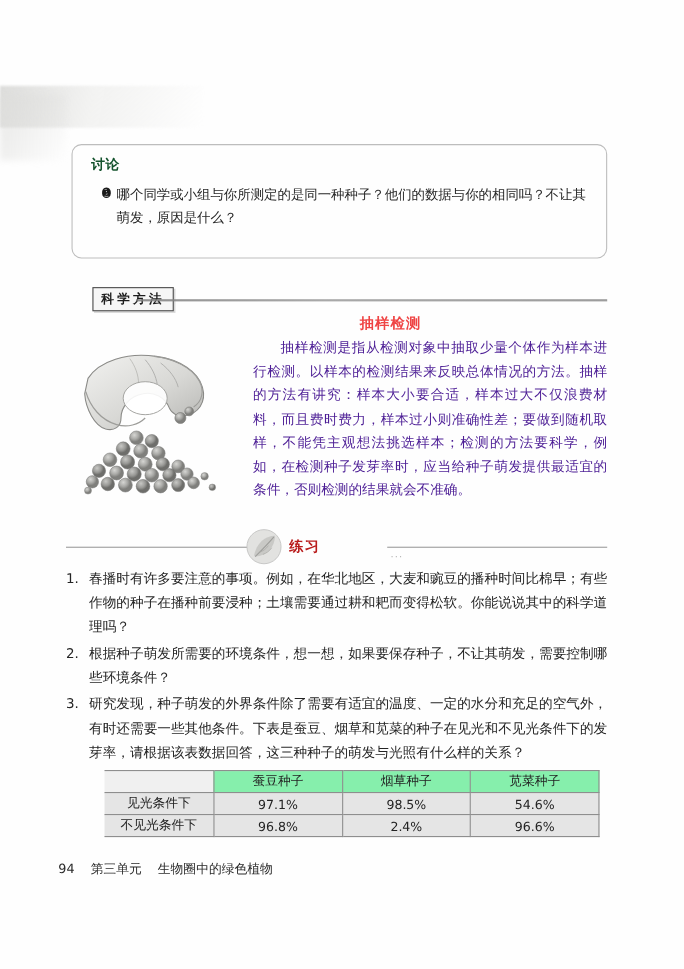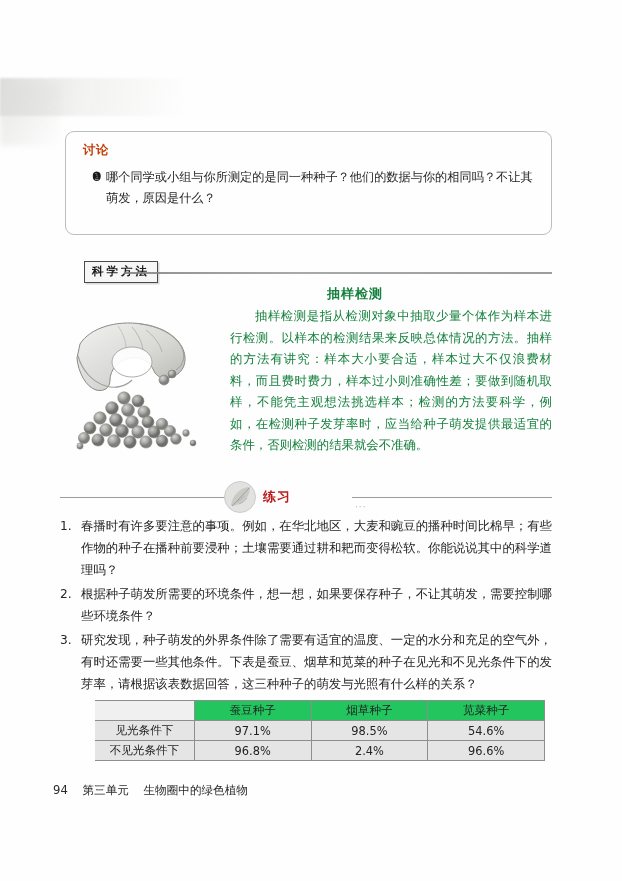--- a/index.html
+++ b/index.html
@@ -49,21 +49,21 @@
     border: 1.2px solid #bdbdbd;
     border-radius: 9px;
     background: #fefefe;
   }
   .discuss-title {
     position: absolute;
     left: 17px;
     top: 10px;
     font-size: 12.5px;
     font-weight: bold;
-    color: #c2410c;
+    color: #14532d;
     letter-spacing: 0.5px;
   }
   .discuss-list {
     position: absolute;
     left: 26px;
     top: 33px;
     right: 14px;
     font-size: 12.2px;
     line-height: 21px;
     color: #262626;
@@ -108,34 +108,34 @@
     opacity: 0.85;
   }
   .sm-heading {
     position: absolute;
     left: 0;
     right: 0;
     top: 285px;
     text-align: center;
     font-size: 13px;
     font-weight: bold;
-    color: #15803d;
+    color: #ef4444;
     letter-spacing: 1px;
     padding-left: 88px;
   }
   .sm-body {
     position: absolute;
     left: 230px;
     top: 305px;
     width: 322px;
     font-size: 12.4px;
     line-height: 21.5px;
     text-align: justify;
     text-indent: 25px;
-    color: #15803d;
+    color: #4c1d95;
   }
 
   
   .illus {
     position: absolute;
     left: 76px;
     top: 300px;
     width: 145px;
     height: 150px;
   }
@@ -225,21 +225,21 @@
   }
   .data-table td, .data-table th {
     border: 1px solid #8e8e8e;
     height: 19px;
     padding: 0 4px;
     font-weight: normal;
     text-align: center;
     background: #e5e5e5;
   }
   .data-table thead th {
-    background: #22c55e;
+    background: #86efac;
     font-size: 11.6px;
   }
   .data-table .corner-cell {
     background: #f0f0f0;
     border-left: none;
   }
   .data-table tbody td:first-child {
     text-align: center;
     border-left: none;
     font-size: 11.6px;

